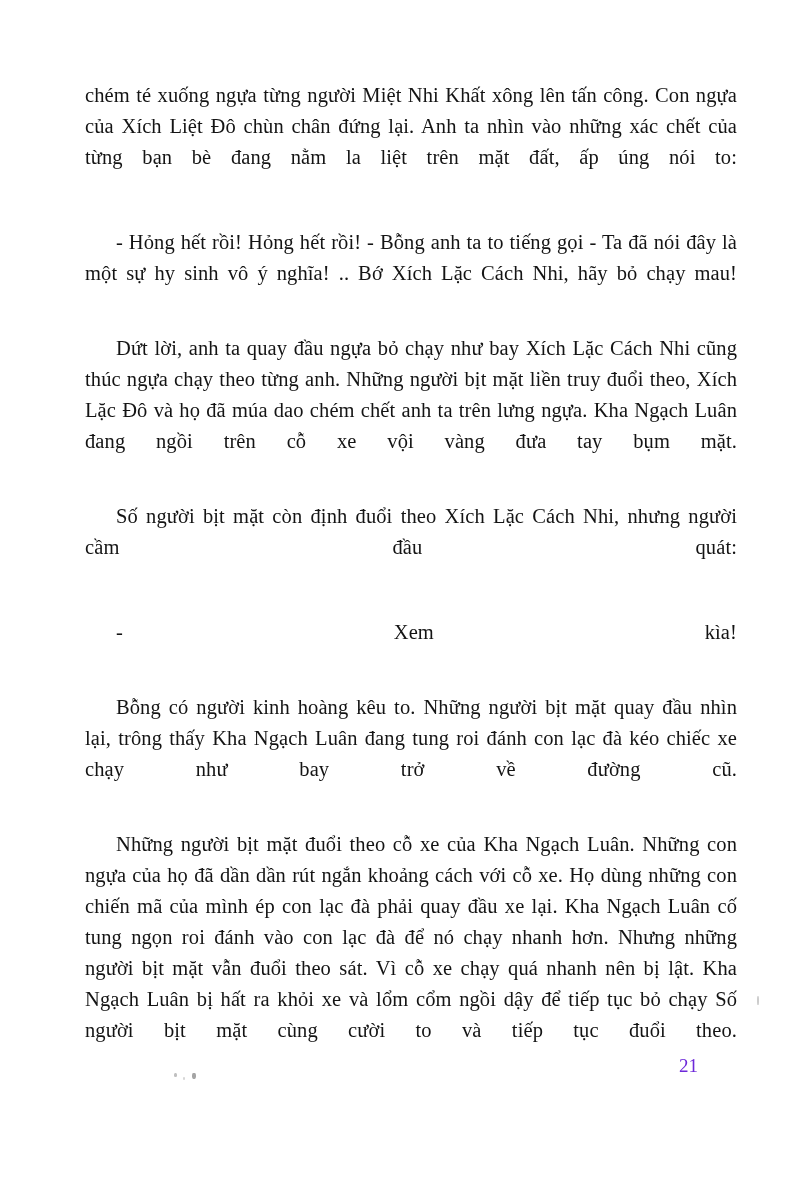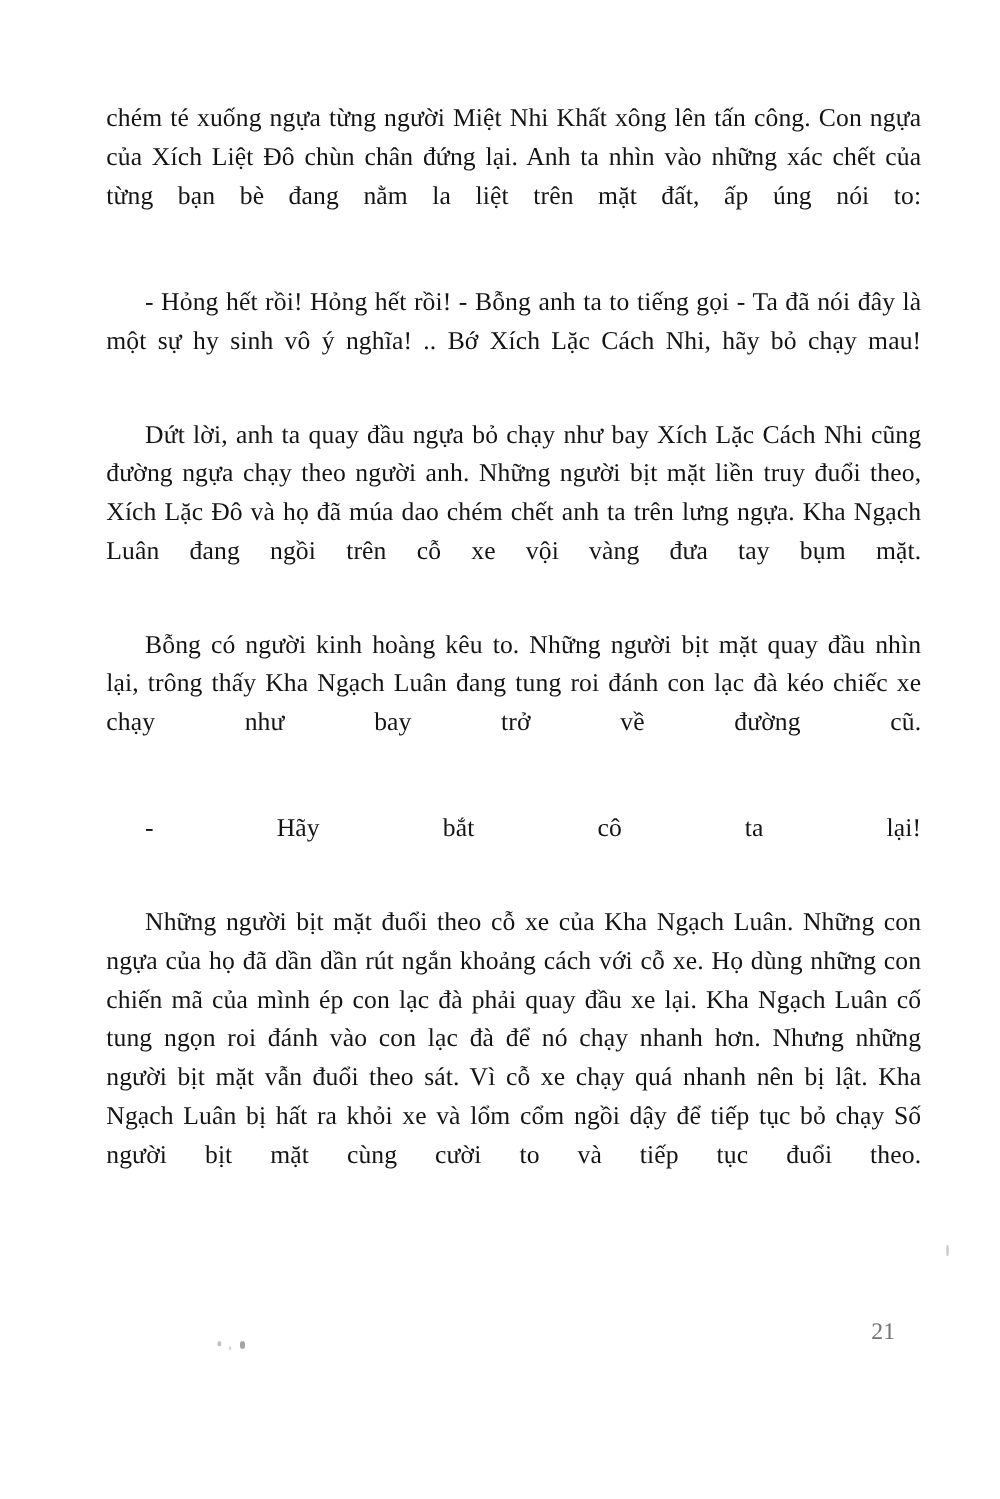--- a/index.html
+++ b/index.html
@@ -56,25 +56,25 @@
     text-indent: 31px;
     margin-top: 23px;
   }
 
   .para.flush {
     text-indent: 0;
   }
 
   #page-number {
     position: absolute;
-    right: 74px;
+    right: 92px;
     top: 1056px;
     font-size: 19px;
     line-height: 1;
-    color: #737373;
+    color: #6d28d9;
     font-family: "Liberation Serif", "DejaVu Serif", serif;
   }
 
   
   .speck {
     position: absolute;
     background: #8d8d8d;
     border-radius: 40%;
   }
   #speck-a { left: 164px; top: 1073px; width: 3px;   height: 4px;   opacity: .55; }
@@ -86,28 +86,29 @@
 <body>
 
 <div id="page">
 
   <div id="text-column">
 
     <p class="para flush">chém té xuống ngựa từng người Miệt Nhi Khất xông lên tấn công. Con ngựa của Xích Liệt Đô chùn chân đứng lại. Anh ta nhìn vào những xác chết của từng bạn bè đang nằm la liệt trên mặt đất, ấp úng nói to:</p>
 
     <p class="para dialogue">- Hỏng hết rồi! Hỏng hết rồi! - Bỗng anh ta to tiếng gọi - Ta đã nói đây là một sự hy sinh vô ý nghĩa! .. Bớ Xích Lặc Cách Nhi, hãy bỏ chạy mau!</p>
 
-    <p class="para indent">Dứt lời, anh ta quay đầu ngựa bỏ chạy như bay  Xích Lặc Cách Nhi cũng đường ngựa chạy theo người anh. Những người bịt mặt liền truy đuổi theo, Xích Lặc Đô và họ đã múa dao chém chết anh ta trên lưng ngựa. Kha Ngạch Luân đang ngồi trên cỗ xe vội vàng đưa tay bụm mặt.</p>
+    <p class="para indent">Dứt lời, anh ta quay đầu ngựa bỏ chạy như bay  Xích Lặc Cách Nhi cũng thúc ngựa chạy theo từng anh. Những người bịt mặt liền truy đuổi theo, Xích Lặc Đô và họ đã múa dao chém chết anh ta trên lưng ngựa. Kha Ngạch Luân đang ngồi trên cỗ xe vội vàng đưa tay bụm mặt.</p>
+
+    <p class="para indent">Số người bịt mặt còn định đuổi theo Xích Lặc Cách Nhi, nhưng người cầm đầu quát:</p>
 
 
-
+    <p class="para dialogue">- Xem kìa!</p>
 
     <p class="para indent">Bỗng có người kinh hoàng kêu to. Những người bịt mặt quay đầu nhìn lại, trông thấy Kha Ngạch Luân đang tung roi đánh con lạc đà kéo chiếc xe chạy như bay trở về đường cũ.</p>
 
-    <p class="para dialogue">- Hãy bắt cô ta lại!</p>
 
     <p class="para indent">Những người bịt mặt đuổi theo cỗ xe của Kha Ngạch Luân. Những con ngựa của họ đã dần dần rút ngắn khoảng cách với cỗ xe. Họ dùng những con chiến mã của mình ép con lạc đà phải quay đầu xe lại. Kha Ngạch Luân cố tung ngọn roi đánh vào con lạc đà để nó chạy nhanh hơn. Nhưng những người bịt mặt vẫn đuổi theo sát. Vì cỗ xe chạy quá nhanh nên bị lật. Kha Ngạch Luân bị hất ra khỏi xe và lổm cổm ngồi dậy để tiếp tục bỏ chạy  Số người bịt mặt cùng cười to và tiếp tục đuổi theo.</p>
 
   </div>
 
   <div id="page-number">21</div>
 
   <div class="speck" id="speck-a"></div>
   <div class="speck" id="speck-b"></div>
   <div class="speck" id="speck-c"></div>

